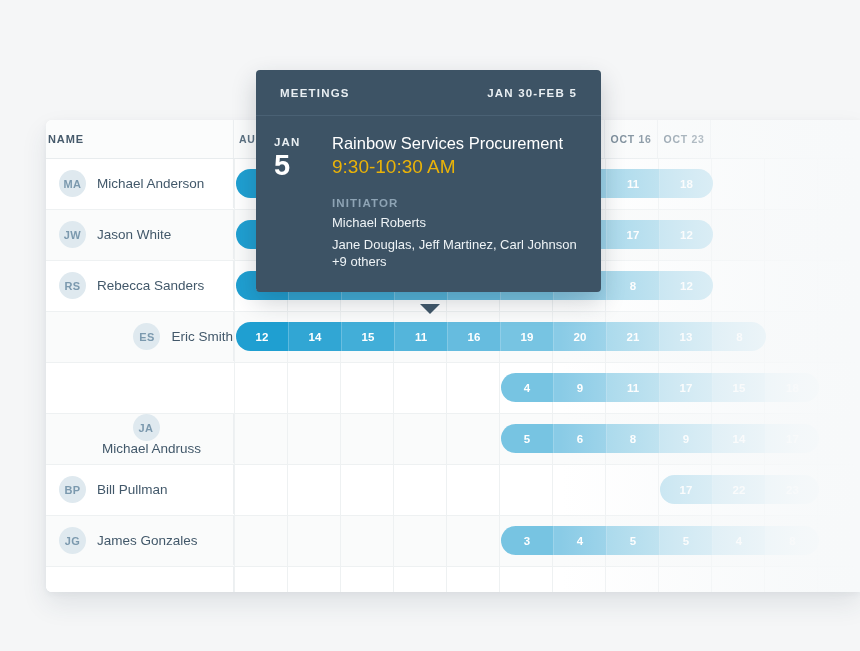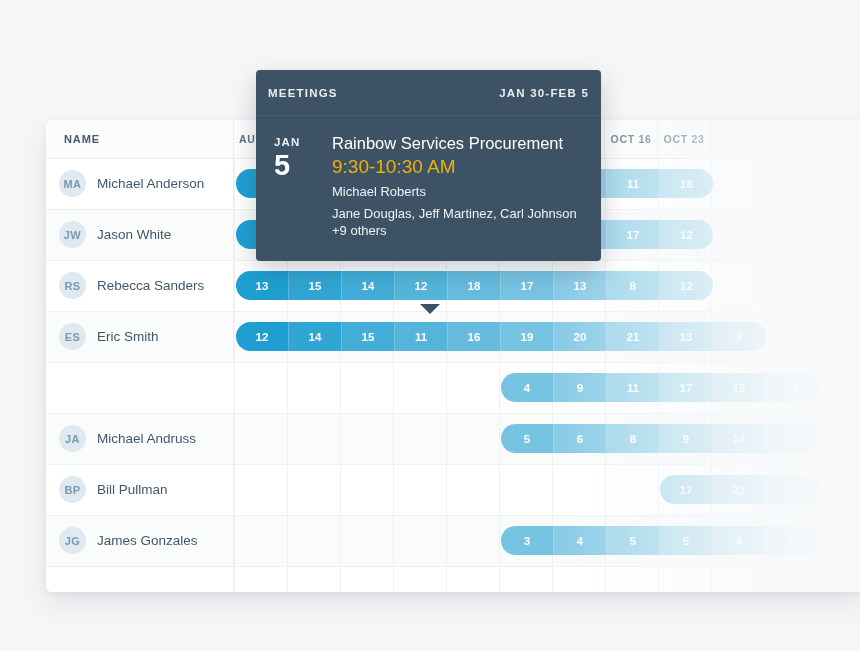--- a/index.html
+++ b/index.html
@@ -30,21 +30,21 @@
   .hdr{
     position:relative;
     height:39px;
     background:#fbfcfc;
     border-bottom:1px solid #e8ecee;
     box-sizing:border-box;
   }
   .hdr .name-cell{
     position:absolute;left:0;top:0;width:188px;height:38px;
     display:flex;align-items:center;
-    padding-left:18px;box-sizing:border-box;
+    padding-left:2px;box-sizing:border-box;
     border-right:1px solid #eceff1;
   }
   .hdr .name-cell span{
     font-size:11px;font-weight:bold;letter-spacing:.9px;color:#465a6b;
   }
   .colhead{
     position:absolute;top:0;height:38px;width:53px;
     display:flex;align-items:center;justify-content:center;
     border-right:1px solid #eceff1;
     box-sizing:border-box;
@@ -117,21 +117,21 @@
     width:345px;
     background:#3d5365;
     border-radius:4px;
     z-index:20;
     box-shadow:0 10px 24px rgba(30,45,60,.22);
     font-family:"Liberation Sans","DejaVu Sans",sans-serif;
   }
   #tip .tip-hdr{
     height:46px;
     display:flex;align-items:center;justify-content:space-between;
-    padding:0 12px;
+    padding:0 24px;
     box-sizing:border-box;
     border-bottom:1px solid #4a6174;
   }
   #tip .tip-hdr span{
     font-size:11.5px;font-weight:bold;letter-spacing:1.2px;color:#e8eef2;
   }
   #tip .tip-body{
     display:flex;
     padding:17px 18px 22px 18px;
   }
@@ -314,21 +314,21 @@
               <div class="seg" style="left: 106px; background: rgb(66, 174, 216);">15</div>
               <div class="seg" style="left: 159px; background: rgb(84, 181, 219);">11</div>
               <div class="seg" style="left: 212px; background: rgb(102, 188, 223);">16</div>
               <div class="seg" style="left: 265px; background: rgb(119, 196, 226);">19</div>
               <div class="seg" style="left: 318px; background: rgb(137, 203, 230);">20</div>
               <div class="seg" style="left: 371px; background: rgb(154, 211, 233);">21</div>
               <div class="seg" style="left: 424px; background: rgb(172, 218, 237);">13</div>
               <div class="seg" style="left: 477px; background: rgb(190, 225, 240);">8</div>
             </div>
           </div>
-          <div class="namecol" style="background: rgb(250, 251, 251);">
+          <div class="namecol" style="background: rgb(250, 251, 251); justify-content: flex-end;">
             <div class="avatar">ES</div>
             <div class="pname">Eric Smith</div>
           </div>
         </div>
         <div class="row">
           <div class="vlines">
             <div class="vline" style="left: 188px;"></div>
             <div class="vline" style="left: 241px;"></div>
             <div class="vline" style="left: 294px;"></div>
             <div class="vline" style="left: 347px;"></div>
@@ -370,21 +370,21 @@
           <div class="bars">
             <div class="bar" style="left: 455px; width: 318px;">
               <div class="seg" style="left: 0px; background: rgb(119, 196, 226);">5</div>
               <div class="seg" style="left: 53px; background: rgb(137, 203, 230);">6</div>
               <div class="seg" style="left: 106px; background: rgb(154, 211, 233);">8</div>
               <div class="seg" style="left: 159px; background: rgb(172, 218, 237);">9</div>
               <div class="seg" style="left: 212px; background: rgb(190, 225, 240);">14</div>
               <div class="seg" style="left: 265px; background: rgb(207, 233, 244);">17</div>
             </div>
           </div>
-          <div class="namecol" style="background: rgb(250, 251, 251);">
+          <div class="namecol" style="background: rgb(250, 251, 251); flex-direction: column;">
             <div class="avatar">JA</div>
             <div class="pname">Michael Andruss</div>
           </div>
         </div>
         <div class="row">
           <div class="vlines">
             <div class="vline" style="left: 188px;"></div>
             <div class="vline" style="left: 241px;"></div>
             <div class="vline" style="left: 294px;"></div>
             <div class="vline" style="left: 347px;"></div>
@@ -468,18 +468,19 @@
     <span>JAN 30-FEB 5</span>
   </div>
   <div class="tip-body">
     <div class="tip-date">
       <span class="m">JAN</span>
       <span class="d">5</span>
     </div>
     <div class="tip-main">
       <div class="tip-title">Rainbow Services Procurement</div>
       <div class="tip-time">9:30-10:30 AM</div>
+      <div class="tip-label">INITIATOR</div>
       <div class="tip-val">Michael Roberts</div>
       <div class="tip-val">Jane Douglas, Jeff Martinez, Carl Johnson +9 others</div>
     </div>
   </div>
 </div>
 <div id="tiparrow"></div>
 
 </body></html>

